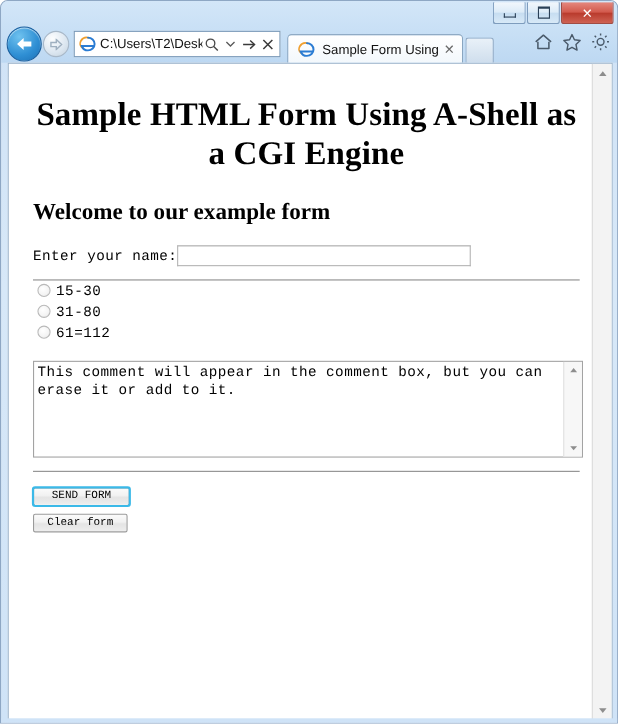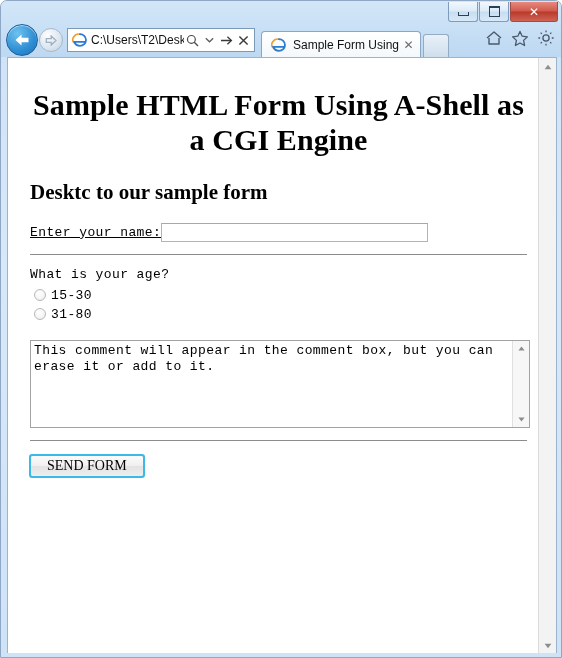--- a/index.html
+++ b/index.html
@@ -275,21 +275,20 @@
     font-family: "Liberation Mono", monospace;
     font-size: 13px;
     color: #000000;
     letter-spacing: .4px;
   }
 
   .field-row {
     display: flex;
     align-items: center;
     margin: 0 0 0 10px;
-    text-decoration: underline;
   }
   .field-row.name-row { margin-top: 18px; }
   .field-row.zip-row  { margin-top: 6px; }
 
   input.txt {
     box-sizing: border-box;
     height: 19px;
     border: 1px solid #b4b4b4;
     border-top-color: #a8a8a8;
     background: #ffffff;
@@ -368,22 +367,22 @@
     width: 16px;
     height: 15px;
     display: flex;
     align-items: center;
     justify-content: center;
   }
 
   .btn-row { margin-left: 10px; }
   button.formbtn {
     display: block;
-    font-family: Liberation Serif, serif;
-    font-size: 14px;
+    font-family: Liberation Mono, monospace;
+    font-size: 10px;
     color: #000000;
     background: linear-gradient(to bottom, #fbfbfb 0%, #f0f0f0 48%, #e3e3e3 52%, #eeeeee 100%);
     border: 1px solid #9a9a9a;
     border-radius: 2px;
     padding: 2px 12px;
     cursor: default;
   }
   button.send-form {
     margin-top: 14px;
     outline: 2px solid #3bb9e8;
@@ -526,39 +525,42 @@
                    M14.4 3.6 L13.1 4.9 M4.9 13.1 L3.6 14.4"></path>
         </g>
       </svg>
     </div>
   </div>
 
   <div class="viewport">
     <div class="page">
 
       <h1 class="page-h1">Sample HTML Form Using A-Shell as a CGI Engine</h1>
-      <h2 class="page-h2">Desktc to our sample form</h2>
+      <h2 class="page-h2">Welcome to our example form</h2>
 
       <div class="field-row name-row">
         <span class="mono">Enter your name:</span>
         <input class="txt name-input" type="text" placeholder="" style="">
       </div>
 
 
       <hr class="rule">
 
-      <div class="mono question">What is your age?</div>
 
       <div class="radio-item">
         <span class="radio-dot"></span>
         <span class="mono radio-label">15-30</span>
       </div>
       <div class="radio-item">
         <span class="radio-dot"></span>
         <span class="mono radio-label">31-80</span>
+      </div>
+      <div class="radio-item">
+        <span class="radio-dot"></span>
+        <span class="mono radio-label">61=112</span>
       </div>
 
       <div class="ta-wrap">
         <div class="ta-text">This comment will appear in the comment box, but you can
 erase it or add to it.</div>
         <div class="ta-scroll">
           <div class="sb-arrow">
             <svg width="7" height="5" viewBox="0 0 7 5">
               <path d="M3.5 0.6 L6.6 4.4 L0.4 4.4 Z" fill="#8d8d8d"></path>
             </svg>
@@ -568,20 +570,21 @@
               <path d="M3.5 4.4 L0.4 0.6 L6.6 0.6 Z" fill="#8d8d8d"></path>
             </svg>
           </div>
         </div>
       </div>
 
       <hr class="rule">
 
       <div class="btn-row">
         <button class="formbtn send-form">SEND FORM</button>
+        <button class="formbtn clear-form">Clear form</button>
       </div>
 
     </div>
 
     <div class="page-scroll">
       <div class="sb-up">
         <svg width="8" height="6" viewBox="0 0 8 6">
           <path d="M4 0.8 L7.4 5.2 L0.6 5.2 Z" fill="#8d8d8d"></path>
         </svg>
       </div>

